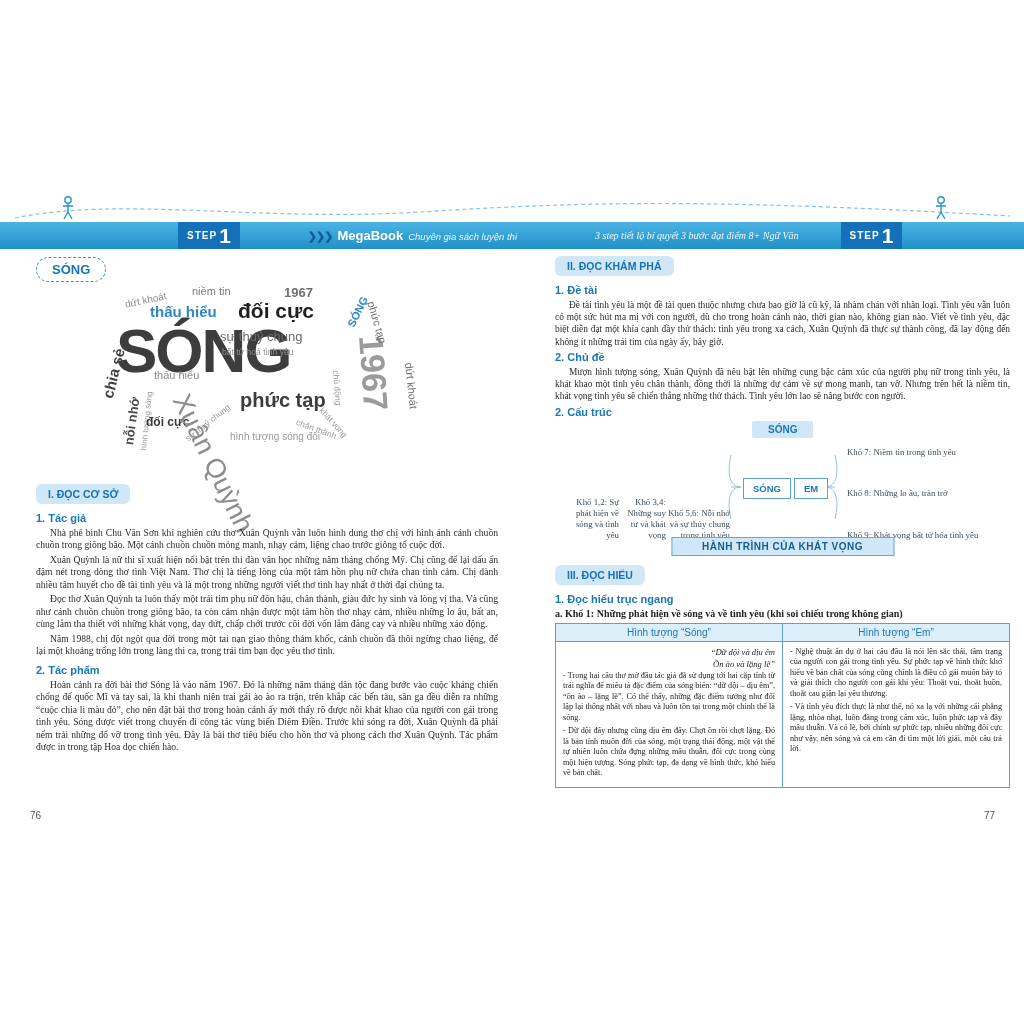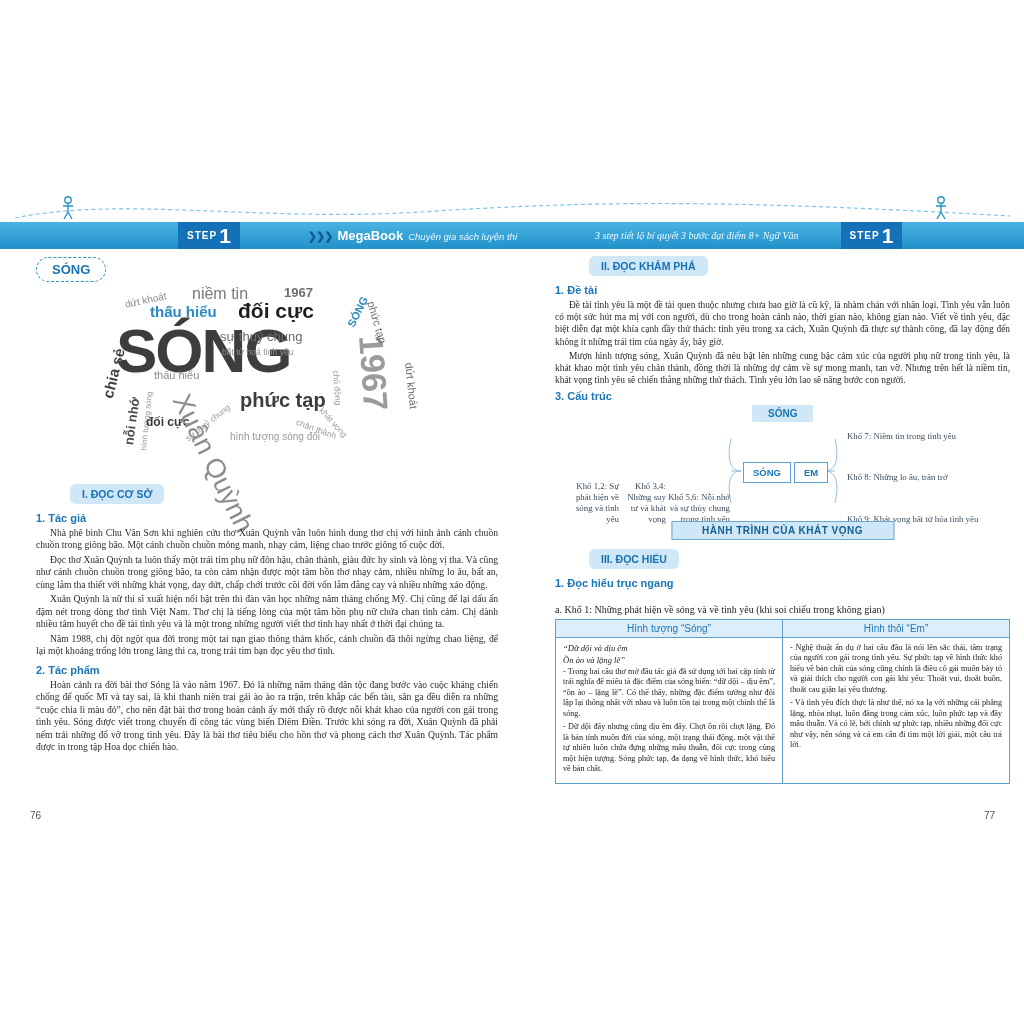--- a/index.html
+++ b/index.html
@@ -24,21 +24,21 @@
   
   .song-badge{position:absolute;left:36px;top:257px;border:1.6px dashed #2a93c9;border-radius:14px;
               padding:4px 15px;color:#1a74b4;font-weight:700;font-size:13px;
               font-family:"Liberation Sans",sans-serif;background:#fff;}
   .wordcloud{position:absolute;left:88px;top:278px;width:350px;height:205px;}
   .wc-word{position:absolute;transform-origin:0 0;white-space:nowrap;line-height:1;
            font-family:"Liberation Sans",sans-serif;}
   .left-col{position:absolute;left:36px;top:484px;width:462px;}
   .right-col{position:absolute;left:555px;top:256px;width:455px;}
   .sec-label{display:inline-block;background:#cfe7f7;color:#1871b1;font-weight:700;font-size:10.5px;
-             font-family:"Liberation Sans",sans-serif;padding:4px 12px;border-radius:6px;margin-bottom:5px;margin-left:34px;}
+             font-family:"Liberation Sans",sans-serif;padding:4px 12px;border-radius:6px;margin-bottom:5px;}
   .h-blue{color:#1b76b6;font-weight:700;font-size:11px;font-family:"Liberation Sans",sans-serif;
           margin:3px 0 3px 0;}
   .para{font-size:9.6px;line-height:1.3;text-align:justify;text-indent:14px;margin:0 0 2px 0;}
   .right-col .para{font-size:9.4px;}
   .page-num{position:absolute;top:810px;font-size:10px;color:#555;font-family:"Liberation Sans",sans-serif;}
   .page-num.left{left:30px;}
   .page-num.right{left:984px;}
   
   .diagram{position:relative;width:455px;height:140px;margin:2px 0 4px 0;}
   .diag-svg{position:absolute;left:0;top:0;}
@@ -49,27 +49,27 @@
   .diag-rightcol{position:absolute;left:292px;top:26px;width:158px;height:94px;display:flex;
                  flex-direction:column;justify-content:space-between;align-items:flex-start;text-align:left;}
   .diag-item{font-size:8.8px;line-height:1.25;color:#3c4e5e;max-width:150px;}
   .diag-center{position:absolute;left:188px;top:57px;display:flex;gap:3px;}
   .diag-box{border:1px solid #5f9fcc;color:#1b76b6;font-weight:700;font-size:9.5px;
             font-family:"Liberation Sans",sans-serif;background:#fff;padding:4px 9px;}
   .diag-bottombox{position:absolute;left:50%;transform:translateX(-50%);top:116px;background:#cfe7f7;
                   border:1px solid #6aa7d2;color:#155e91;font-weight:700;font-size:10px;letter-spacing:.5px;
                   font-family:"Liberation Sans",sans-serif;padding:3px 30px;white-space:nowrap;}
   
-  .stanza-line{font-size:10px;font-weight:400;color:#222;margin:15px 0 4px 0;}
+  .stanza-line{font-size:10px;font-weight:700;color:#222;margin:3px 0 4px 0;}
   table.cmp{width:455px;border-collapse:collapse;table-layout:fixed;}
   table.cmp th{border:1px solid #5f9fcc;background:#ddeefb;color:#1b76b6;font-weight:400;
                font-size:10px;font-family:"Liberation Sans",sans-serif;padding:3px;}
   table.cmp td{border:1px solid #5f9fcc;vertical-align:top;padding:5px 7px;font-size:8.2px;
                line-height:1.28;text-align:justify;color:#222;}
-  .poem-line{text-align:left;font-style:italic;font-size:8.6px;margin-bottom:1px;}
+  .poem-line{text-align:right;font-style:italic;font-size:8.6px;margin-bottom:1px;}
   .cell-para{margin-bottom:3px;}
 </style>
 </head>
 <body>
 
 <div class="canvas">
 
   <div class="top-deco">
     <svg width="1024" height="34">
       <path d="M15 26 C 120 4, 260 30, 420 20 S 700 6, 1010 24" fill="none" stroke="#7fc4e8" stroke-width="1.2" stroke-dasharray="4 3"></path>
@@ -103,21 +103,21 @@
   </header>
 
   <div class="song-badge">SÓNG</div>
 
   <div class="wordcloud">
       <span class="wc-word" style="left: 28px; top: 42px; font-size: 62px; font-weight: 800; color: rgb(61, 61, 61); transform: rotate(0deg); letter-spacing: -2px;">SÓNG</span>
       <span class="wc-word" style="left: 150px; top: 22px; font-size: 21px; font-weight: 800; color: rgb(31, 31, 31); transform: rotate(0deg);">đối cực</span>
       <span class="wc-word" style="left: 132px; top: 52px; font-size: 13px; font-weight: 400; color: rgb(107, 107, 107); transform: rotate(0deg);">sự thuỷ chung</span>
       <span class="wc-word" style="left: 134px; top: 70px; font-size: 8.5px; font-weight: 400; color: rgb(143, 143, 143); transform: rotate(0deg);">bất tử hoá tình yêu</span>
       <span class="wc-word" style="left: 62px; top: 26px; font-size: 15px; font-weight: 600; color: rgb(45, 136, 195); transform: rotate(0deg);">thấu hiểu</span>
-      <span class="wc-word" style="left: 104px; top: 8px; font-size: 16px; font-weight: 400; color: rgb(122, 122, 122); transform: rotate(0deg);">niềm tin</span>
+      <span class="wc-word" style="left: 104px; top: 8px; font-size: 11px; font-weight: 400; color: rgb(122, 122, 122); transform: rotate(0deg);">niềm tin</span>
       <span class="wc-word" style="left: 196px; top: 8px; font-size: 13px; font-weight: 600; color: rgb(111, 111, 111); transform: rotate(0deg);">1967</span>
       <span class="wc-word" style="left: 36px; top: 22px; font-size: 10px; font-weight: 400; color: rgb(138, 138, 138); transform: rotate(-12deg);">dứt khoát</span>
       <span class="wc-word" style="left: 12px; top: 118px; font-size: 15px; font-weight: 700; color: rgb(63, 63, 63); transform: rotate(-76deg);">chia sẻ</span>
       <span class="wc-word" style="left: 34px; top: 166px; font-size: 13px; font-weight: 700; color: rgb(74, 74, 74); transform: rotate(-82deg);">nỗi nhớ</span>
       <span class="wc-word" style="left: 52px; top: 172px; font-size: 8px; font-weight: 400; color: rgb(154, 154, 154); transform: rotate(-84deg);">hình tượng sóng</span>
       <span class="wc-word" style="left: 66px; top: 92px; font-size: 11px; font-weight: 400; color: rgb(138, 138, 138); transform: rotate(0deg);">thấu hiểu</span>
       <span class="wc-word" style="left: 58px; top: 138px; font-size: 12px; font-weight: 700; color: rgb(58, 58, 58); transform: rotate(0deg);">đối cực</span>
       <span class="wc-word" style="left: 96px; top: 158px; font-size: 8.5px; font-weight: 400; color: rgb(154, 154, 154); transform: rotate(-38deg);">sự thuỷ chung</span>
       <span class="wc-word" style="left: 104px; top: 112px; font-size: 27px; font-weight: 400; color: rgb(141, 141, 141); transform: rotate(64deg);">Xuân Quỳnh</span>
       <span class="wc-word" style="left: 152px; top: 112px; font-size: 20px; font-weight: 700; color: rgb(60, 60, 60); transform: rotate(0deg);">phức tạp</span>
@@ -129,42 +129,43 @@
       <span class="wc-word" style="left: 252px; top: 92px; font-size: 8.5px; font-weight: 400; color: rgb(154, 154, 154); transform: rotate(86deg);">chủ động</span>
       <span class="wc-word" style="left: 236px; top: 128px; font-size: 8.5px; font-weight: 400; color: rgb(154, 154, 154); transform: rotate(48deg);">khát vọng</span>
       <span class="wc-word" style="left: 210px; top: 140px; font-size: 8.5px; font-weight: 400; color: rgb(154, 154, 154); transform: rotate(20deg);">chân thành</span>
     </div>
 
   <div class="left-col">
     <div class="sec-label">I. ĐỌC CƠ SỞ</div>
     <div class="h-blue">1. Tác giả</div>
     <div>
         <div class="para">Nhà phê bình Chu Văn Sơn khi nghiên cứu thơ Xuân Quỳnh vẫn luôn hình dung thơ chị với hình ảnh cánh chuồn chuồn trong giông bão. Một cánh chuồn chuồn mỏng manh, nhạy cảm, liệng chao trước giông tố cuộc đời.</div>
+        <div class="para">Xuân Quỳnh là nữ thi sĩ xuất hiện nổi bật trên thi đàn văn học những năm tháng chống Mỹ. Chị cũng để lại dấu ấn đậm nét trong dòng thơ tình Việt Nam. Thơ chị là tiếng lòng của một tâm hồn phụ nữ chứa chan tình cảm. Chị dành nhiều tâm huyết cho đề tài tình yêu và là một trong những người viết thơ tình hay nhất ở thời đại chúng ta.</div>
         <div class="para">Đọc thơ Xuân Quỳnh ta luôn thấy một trái tim phụ nữ đôn hậu, chân thành, giàu đức hy sinh và lòng vị tha. Và cũng như cánh chuồn chuồn trong giông bão, ta còn cảm nhận được một tâm hồn thơ nhạy cảm, nhiều những lo âu, bất an, cùng lắm tha thiết với những khát vọng, day dứt, chấp chới trước cõi đời vốn lắm đắng cay và nhiều những xáo động.</div>
-        <div class="para">Xuân Quỳnh là nữ thi sĩ xuất hiện nổi bật trên thi đàn văn học những năm tháng chống Mỹ. Chị cũng để lại dấu ấn đậm nét trong dòng thơ tình Việt Nam. Thơ chị là tiếng lòng của một tâm hồn phụ nữ chứa chan tình cảm. Chị dành nhiều tâm huyết cho đề tài tình yêu và là một trong những người viết thơ tình hay nhất ở thời đại chúng ta.</div>
         <div class="para">Năm 1988, chị đột ngột qua đời trong một tai nạn giao thông thảm khốc, cánh chuồn đã thôi ngừng chao liệng, để lại một khoảng trống lớn trong làng thi ca, trong trái tim bạn đọc yêu thơ tình.</div>
       </div>
     <div class="h-blue" style="margin-top:6px;">2. Tác phẩm</div>
     <div>
         <div class="para">Hoàn cảnh ra đời bài thơ Sóng là vào năm 1967. Đó là những năm tháng dân tộc đang bước vào cuộc kháng chiến chống đế quốc Mĩ và tay sai, là khi thanh niên trai gái ào ào ra trận, trên khắp các bến tàu, sân ga đều diễn ra những “cuộc chia li màu đỏ”, cho nên đặt bài thơ trong hoàn cảnh ấy mới thấy rõ được nỗi khát khao của người con gái trong tình yêu. Sóng được viết trong chuyến đi công tác vùng biển Diêm Điền. Trước khi sóng ra đời, Xuân Quỳnh đã phải nếm trải những đổ vỡ trong tình yêu. Đây là bài thơ tiêu biểu cho hồn thơ và phong cách thơ Xuân Quỳnh. Tác phẩm được in trong tập Hoa dọc chiến hào.</div>
       </div>
   </div>
 
   <div class="page-num left">76</div>
 
   <div class="right-col">
     <div class="sec-label">II. ĐỌC KHÁM PHÁ</div>
     <div class="h-blue">1. Đề tài</div>
     <div>
         <div class="para">Đề tài tình yêu là một đề tài quen thuộc nhưng chưa bao giờ là cũ kỹ, là nhàm chán với nhân loại. Tình yêu vẫn luôn có một sức hút ma mị với con người, dù cho trong hoàn cảnh nào, thời gian nào, không gian nào. Viết về tình yêu, đặc biệt diễn đạt một khía cạnh đầy thử thách: tình yêu trong xa cách, Xuân Quỳnh đã thực sự thành công, đã lay động đến không ít những trái tim của ngày ấy, bây giờ.</div>
       </div>
+    <div class="h-blue">2. Chủ đề</div>
     <div>
         <div class="para">Mượn hình tượng sóng, Xuân Quỳnh đã nêu bật lên những cung bậc cảm xúc của người phụ nữ trong tình yêu, là khát khao một tình yêu chân thành, đồng thời là những dự cảm về sự mong manh, tan vỡ. Nhưng trên hết là niềm tin, khát vọng tình yêu sẽ chiến thắng những thử thách. Tình yêu lớn lao sẽ nâng bước con người.</div>
       </div>
-    <div class="h-blue">3. Cấu trúc</div>
+    <div class="h-blue">2. Cấu trúc</div>
 
     
     <div class="diagram">
       <svg class="diag-svg" width="455" height="140">
         <g fill="none" stroke="#93bedd" stroke-width="1">
           <path d="M186 66 C 174 66, 172 52, 176 34"></path>
           <path d="M186 66 L 176 66"></path>
           <path d="M186 66 C 174 66, 172 80, 176 98"></path>
           <path d="M270 66 C 282 66, 284 52, 280 34"></path>
           <path d="M270 66 L 280 66"></path>
@@ -190,21 +191,21 @@
     </div>
 
     <div class="sec-label">III. ĐỌC HIỂU</div>
     <div class="h-blue">1. Đọc hiểu trục ngang</div>
     <div class="stanza-line">a. Khổ 1: Những phát hiện về sóng và về tình yêu (khi soi chiếu trong không gian)</div>
 
     <table class="cmp">
       <thead>
         <tr>
           <th>Hình tượng “Sóng”</th>
-          <th>Hình thôi “Em”</th>
+          <th>Hình tượng “Em”</th>
         </tr>
       </thead>
       <tbody>
         <tr>
           <td>
             <div class="poem-line">“Dữ dội và dịu êm</div>
             <div class="poem-line">Ồn ào và lặng lẽ”</div>
             <div>
                 <div class="cell-para">- Trong hai câu thơ mở đầu tác giả đã sử dụng tới hai cặp tính từ trái nghĩa để miêu tả đặc điểm của sóng biển: “dữ dội – dịu êm”, “ồn ào – lặng lẽ”. Có thể thấy, những đặc điểm tưởng như đối lập lại thống nhất với nhau và luôn tồn tại trong một chỉnh thể là sóng.</div>
                 <div class="cell-para">- Dữ dội đấy nhưng cũng dịu êm đấy. Chợt ồn rồi chợt lặng. Đó là bản tính muôn đời của sóng, một trạng thái động, một vật thể tự nhiên luôn chứa đựng những mâu thuẫn, đối cực trong cùng một hiện tượng. Sóng phức tạp, đa dạng về hình thức, khó hiểu về bản chất.</div>

